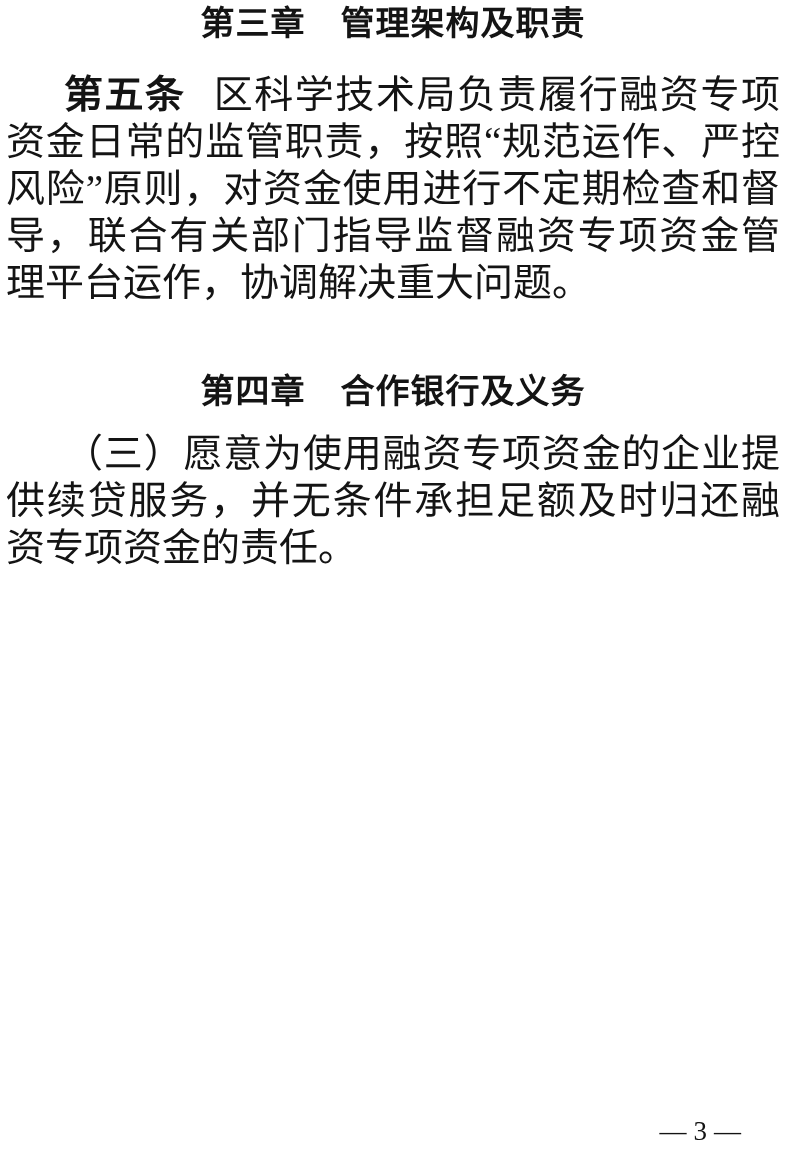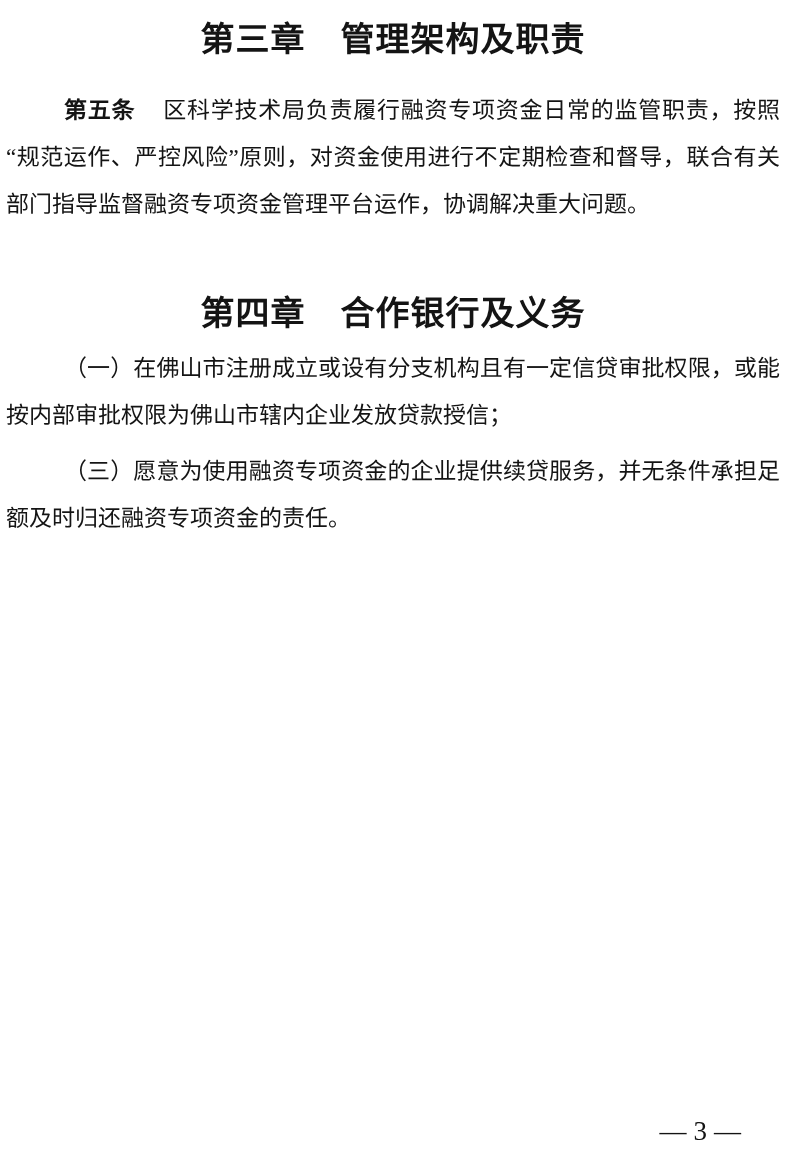--- a/index.html
+++ b/index.html
@@ -17,29 +17,29 @@
     font-family: "Liberation Serif", "DejaVu Serif", serif;
     color: #141414;
     overflow: hidden;
   }
   .chapter-heading {
     font-size: 34px;
     line-height: 44px;
     font-weight: 700;
     text-align: center;
     letter-spacing: 1px;
-    margin: 16px 0 25px 0;
+    margin: 0 0 25px 0;
   }
   .chapter-heading.second {
     margin: 64px 0 6px 0;
   }
   .para {
-    font-size: 23px;
+    font-size: 39px;
     line-height: 47px;
-    margin: 9px 0 5px 0;
+    margin: 16px 0 5px 0;
     text-align: justify;
     text-justify: inter-character;
     text-indent: 58px;
   }
   .article-label {
     font-weight: 700;
     padding-right: 28px;
   }
   .page-footer {
     position: absolute;
@@ -61,20 +61,19 @@
 <div class="page">
 
   <h1 class="chapter-heading">第三章　管理架构及职责</h1>
 
   <p class="para"><span class="article-label">第五条</span><span>区科学技术局负责履行融资专项资金日常的监管职责，按照“规范运作、严控风险”原则，对资金使用进行不定期检查和督导，联合有关部门指导监督融资专项资金管理平台运作，协调解决重大问题。</span></p>
 
 
   <h1 class="chapter-heading second">第四章　合作银行及义务</h1>
 
 
-  <p class="para">（一）在佛山市注册成立或设有分支机构且有一定信贷审批权限，或能按内部审批权限为佛山市辖内企业发放贷款授信；</p>
 
 
   <p class="para">（三）愿意为使用融资专项资金的企业提供续贷服务，并无条件承担足额及时归还融资专项资金的责任。</p>
 
   <div class="page-footer"><span class="dash">—</span><span>3</span><span class="dash">—</span></div>
 
 </div>
 
 </body></html>

